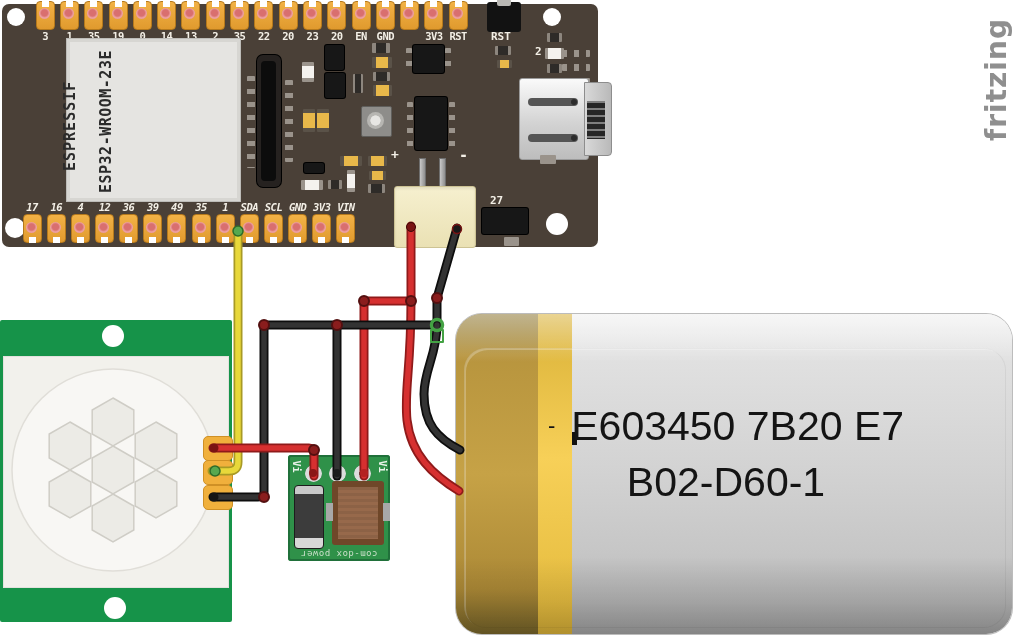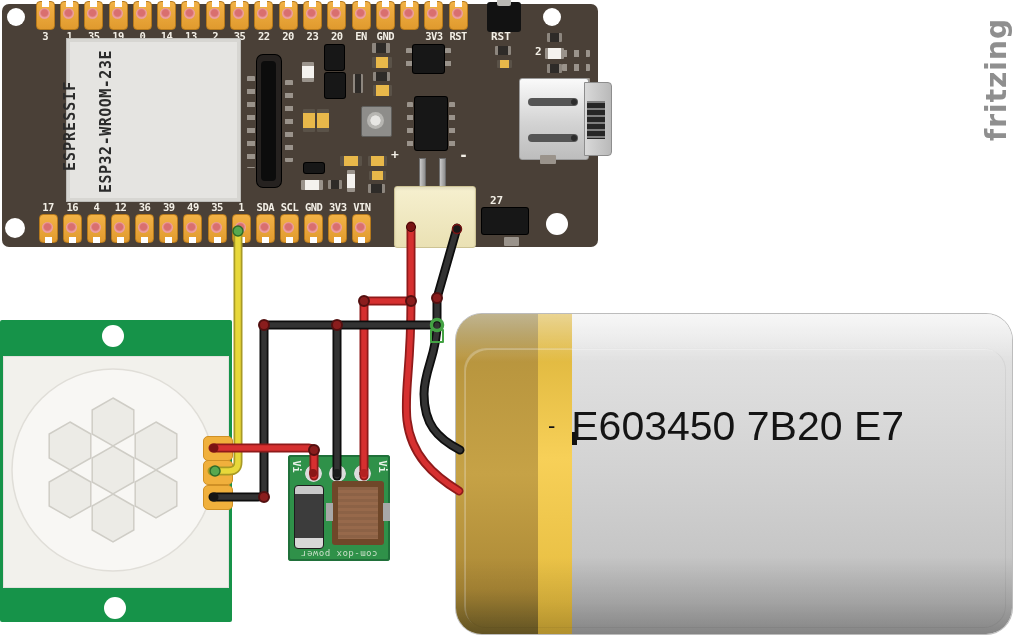--- a/index.html
+++ b/index.html
@@ -246,21 +246,21 @@
       </div>
         <div class="pin-item">
         <div class="sock">
             <div class="slot"></div>
             <div class="hole-pink"></div>
           </div>
         <span class="pin-label">RST</span>
       </div>
       </div>
 
-    <div class="pin-row bottom" style="left:34px;top:197px;">
+    <div class="pin-row bottom" style="left:18px;top:197px;font-style:italic;">
         <div class="pin-item">
         <span class="pin-label">17</span>
         <div class="sock">
             <div class="slot"></div>
             <div class="hole-pink"></div>
           </div>
       </div>
         <div class="pin-item">
         <span class="pin-label">16</span>
         <div class="sock">
@@ -465,20 +465,21 @@
   </div>
 
   <div class="battery">
     <div class="batt-gold"></div>
     <div class="batt-strip"></div>
     <div class="batt-lip"></div>
     <div class="batt-sheen"></div>
     <div class="batt-tick"></div>
     <div class="batt-text">
       <div><span class="minus">-</span><span>E603450 7B20 E7</span></div>
+      <div>B02-D60-1</div>
     </div>
   </div>
 
   <svg id="wires" viewBox="0 0 1024 638">
     <g fill="none" stroke-linecap="round" stroke-linejoin="round">
 
       <g>
         <path d="M238,231 L238,462 Q238,471 229,471 L212,471" stroke="#a89a25" stroke-width="9"></path>
         <path d="M238,231 L238,462 Q238,471 229,471 L212,471" stroke="#e8d83a" stroke-width="5.5"></path>
       </g>

